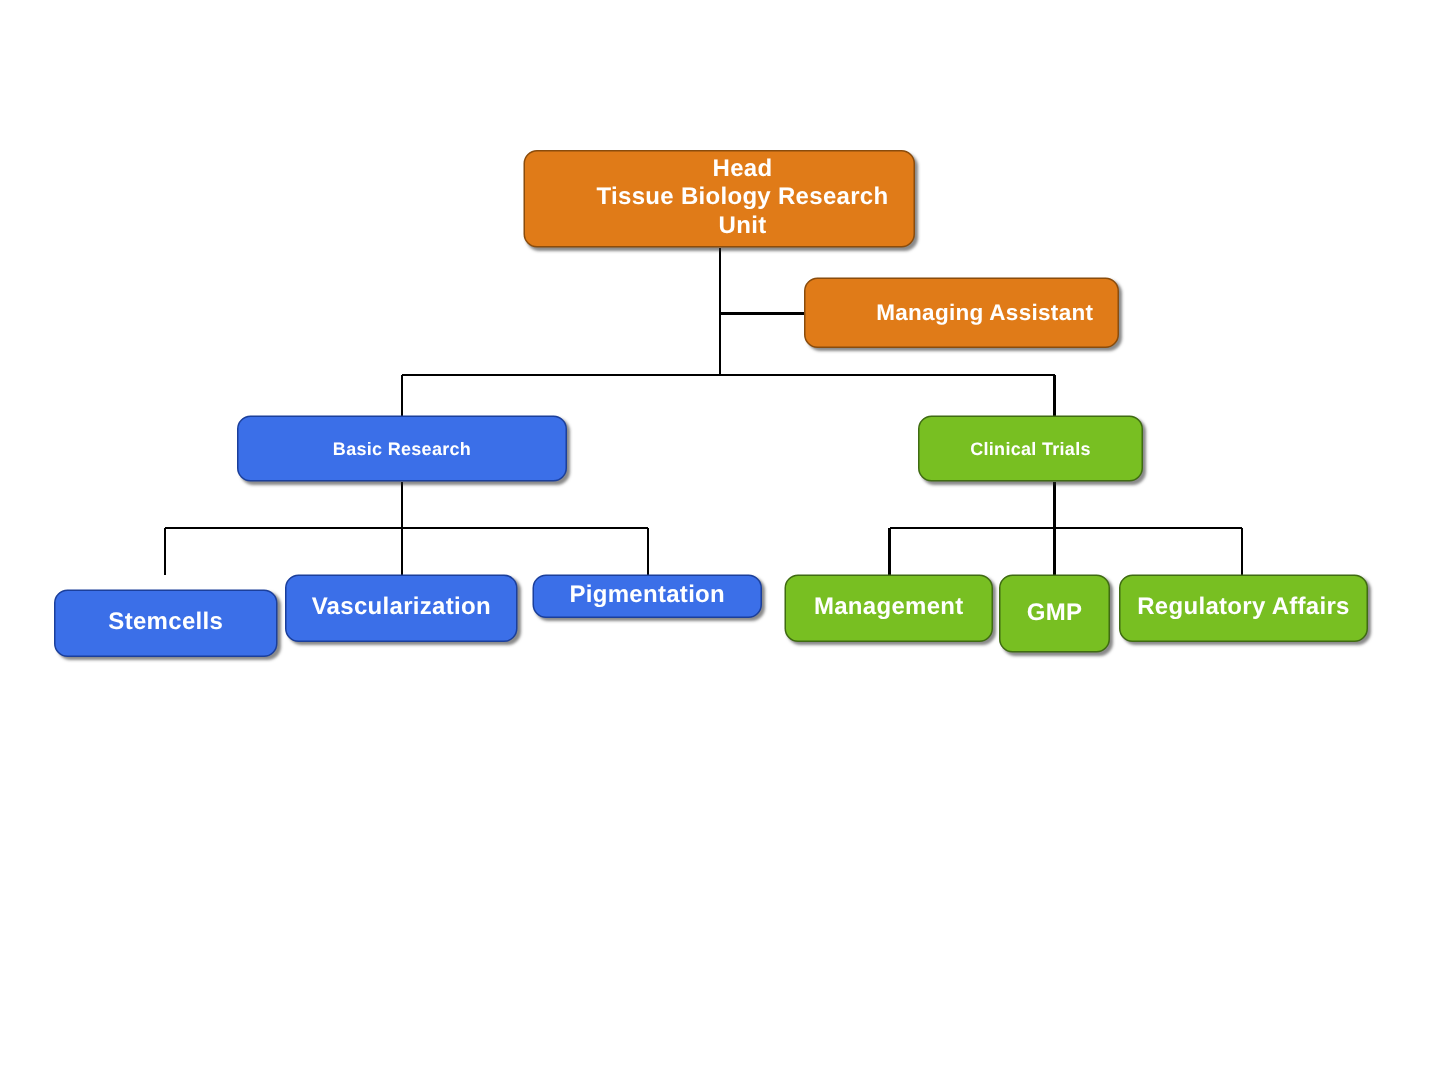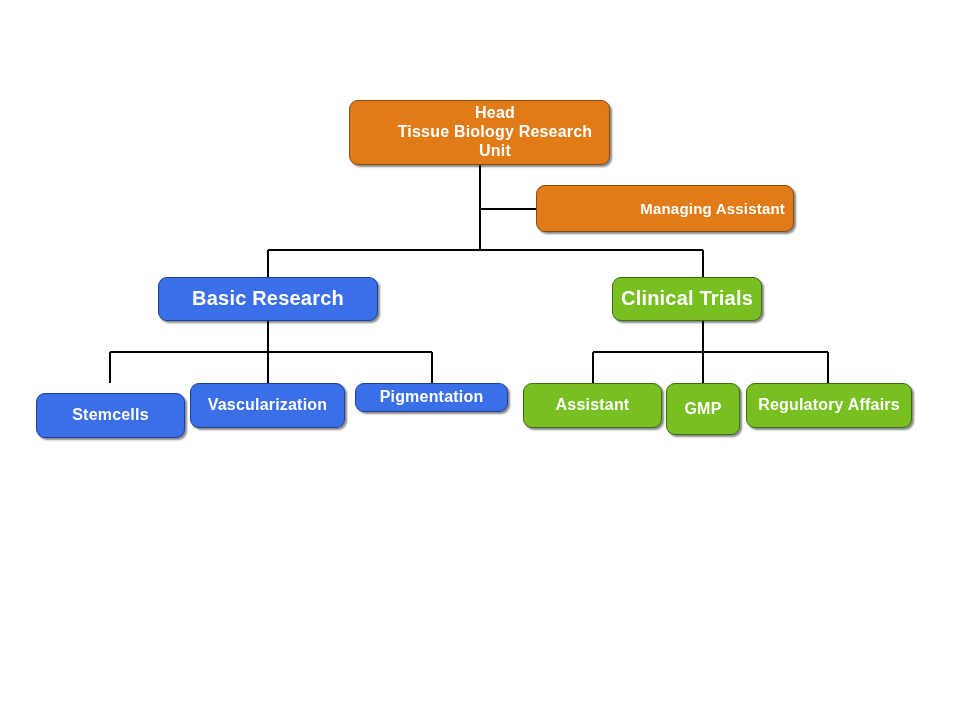--- a/index.html
+++ b/index.html
@@ -56,21 +56,21 @@
   .node.blue {
     background: #3b6fe8;
     border-color: #1b3f9b;
   }
   .node.green {
     background: #78bf22;
     border-color: #3f6b12;
   }
   .node.lvl0 { font-size: 16px; }
   .node.lvl1 { font-size: 15px; }
-  .node.lvl2 { font-size: 20px; }
+  .node.lvl2 { font-size: 12px; }
   .node.lvl3 { font-size: 16px; }
 </style>
 </head>
 <body>
 
 <div id="canvas">
 
   <svg id="connector-layer" viewBox="0 0 960 720" width="960" height="720" aria-hidden="true">
     <g id="connectors" stroke="#000000" stroke-width="1.4" fill="none" shape-rendering="crispEdges">
         <line x1="480" y1="165" x2="480" y2="250"></line>
@@ -89,21 +89,21 @@
         <line x1="703" y1="352" x2="703" y2="383"></line>
         <line x1="828" y1="352" x2="828" y2="383"></line>
       </g>
   </svg>
 
   <div class="node orange lvl0" style="left: 349px; top: 100px; width: 261px; height: 65px;">
     <span class="node-label">Head
 Tissue Biology Research Unit</span>
   </div>
 
-  <div class="node orange lvl1" style="left: 536px; top: 185px; width: 258px; height: 47px; justify-content: flex-end;">
+  <div class="node orange lvl1" style="left: 536px; top: 185px; width: 210px; height: 47px;">
     <span class="node-label">Managing Assistant</span>
   </div>
 
   <div class="node blue lvl2" style="left: 158px; top: 277px; width: 220px; height: 44px;">
     <span class="node-label">Basic Research</span>
   </div>
 
   <div class="node green lvl2" style="left: 612px; top: 277px; width: 150px; height: 44px;">
     <span class="node-label">Clinical Trials</span>
   </div>
@@ -114,21 +114,21 @@
 
   <div class="node blue lvl3" style="left: 190px; top: 383px; width: 155px; height: 45px;">
     <span class="node-label">Vascularization</span>
   </div>
 
   <div class="node blue lvl3" style="left: 355px; top: 383px; width: 153px; height: 29px;">
     <span class="node-label">Pigmentation</span>
   </div>
 
   <div class="node green lvl3" style="left: 523px; top: 383px; width: 139px; height: 45px;">
-    <span class="node-label">Assistant</span>
+    <span class="node-label">Management</span>
   </div>
 
   <div class="node green lvl3" style="left: 666px; top: 383px; width: 74px; height: 52px;">
     <span class="node-label">GMP</span>
   </div>
 
   <div class="node green lvl3" style="left: 746px; top: 383px; width: 166px; height: 45px; text-align: center;">
     <span class="node-label">Regulatory Affairs</span>
   </div>
 

